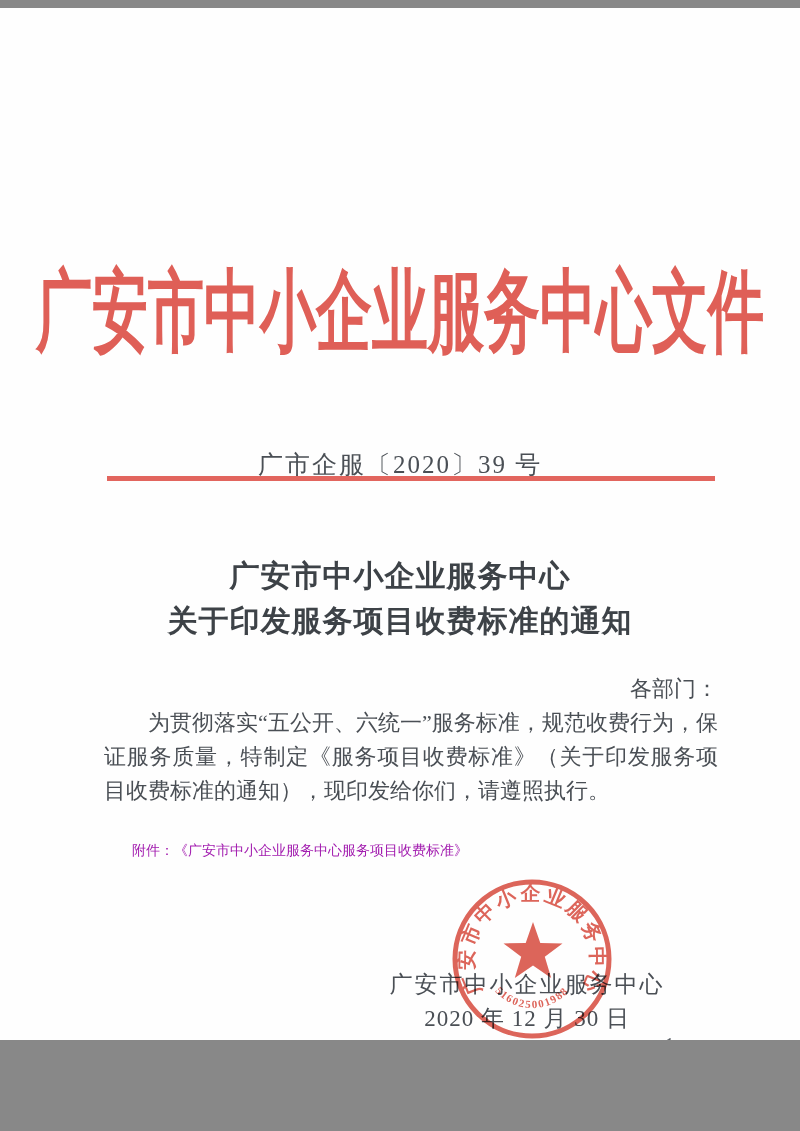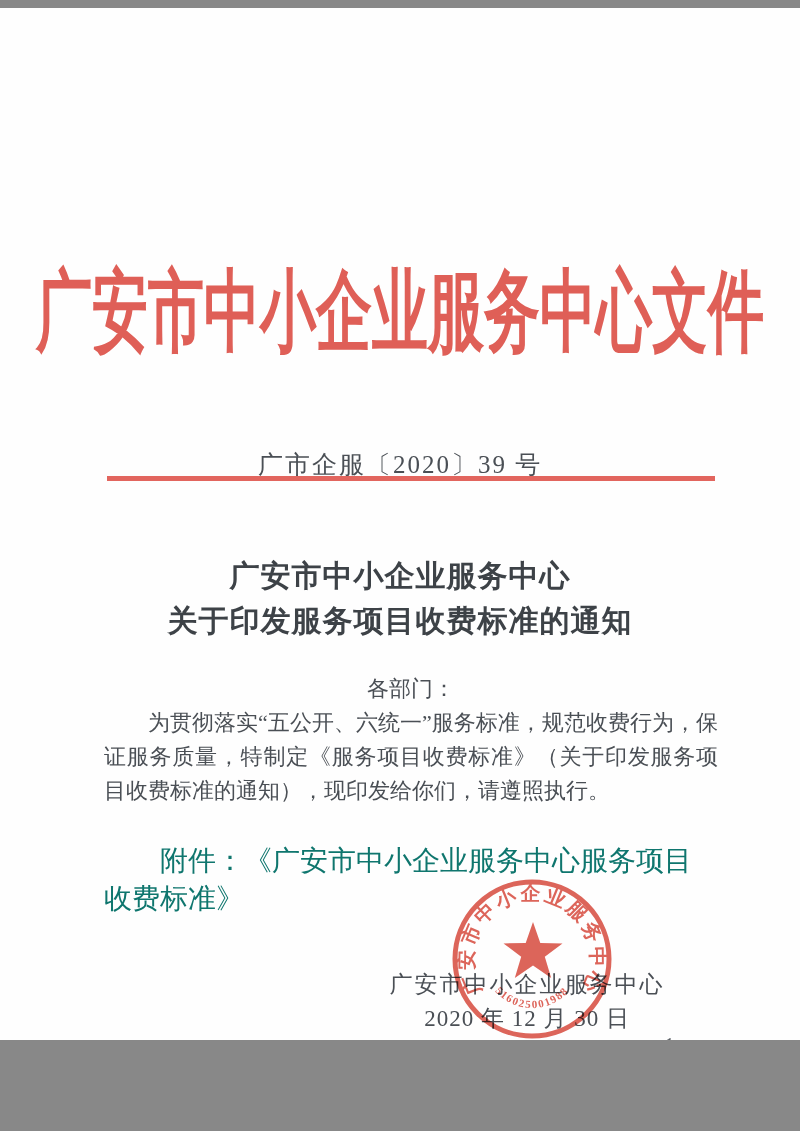--- a/index.html
+++ b/index.html
@@ -51,33 +51,33 @@
     letter-spacing: 1px;
   }
   .body-block {
     position: absolute;
     top: 664px; left: 104px;
     width: 614px;
     font-size: 22px;
     line-height: 34px;
     color: #4a4f55;
   }
-  .salutation { text-align: center; }
+  .salutation { text-align: right; }
   .paragraph {
     text-indent: 2em;
     text-align: justify;
     text-justify: inter-ideograph;
   }
   .attachment {
     position: absolute;
     top: 834px; left: 104px;
     width: 614px;
-    font-size: 28px;
+    font-size: 14px;
     text-indent: 2em;
-    color: #0f766e;
+    color: #a21caf;
   }
   .signature-block {
     position: absolute;
     top: 960px; left: 377px;
     width: 300px;
     text-align: center;
     font-size: 23px;
     line-height: 34px;
     color: #4a4f55;
   }

